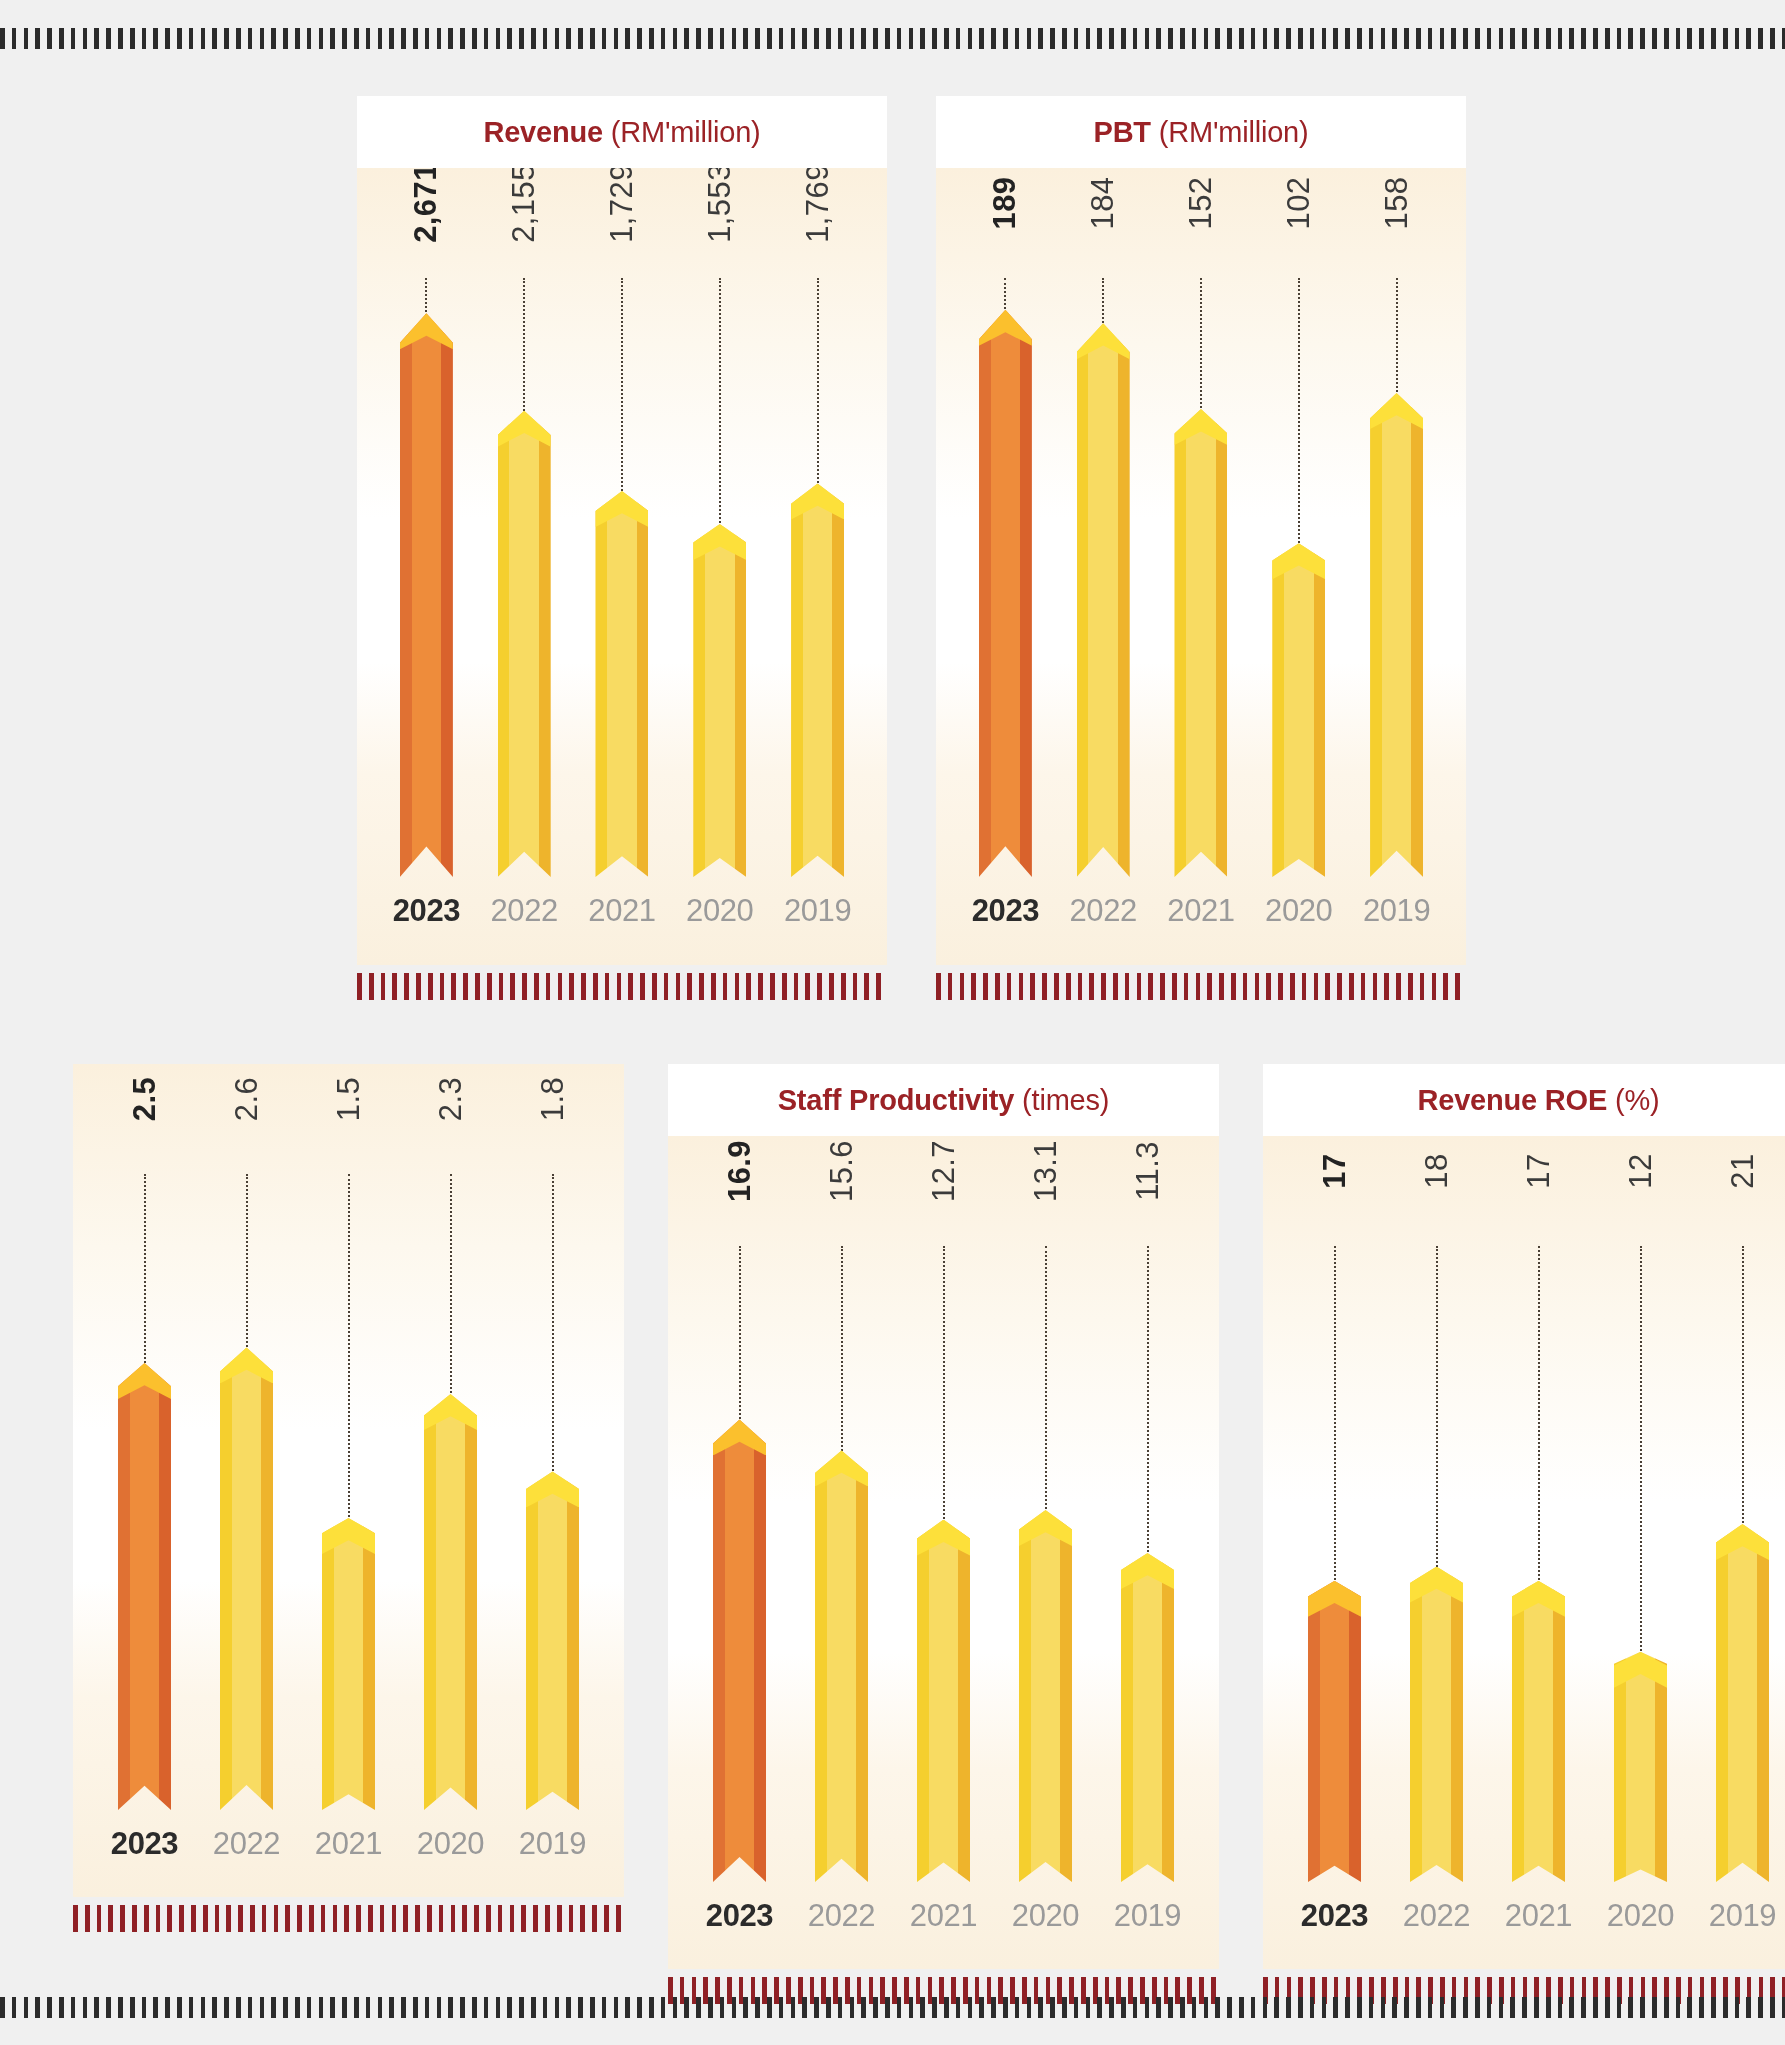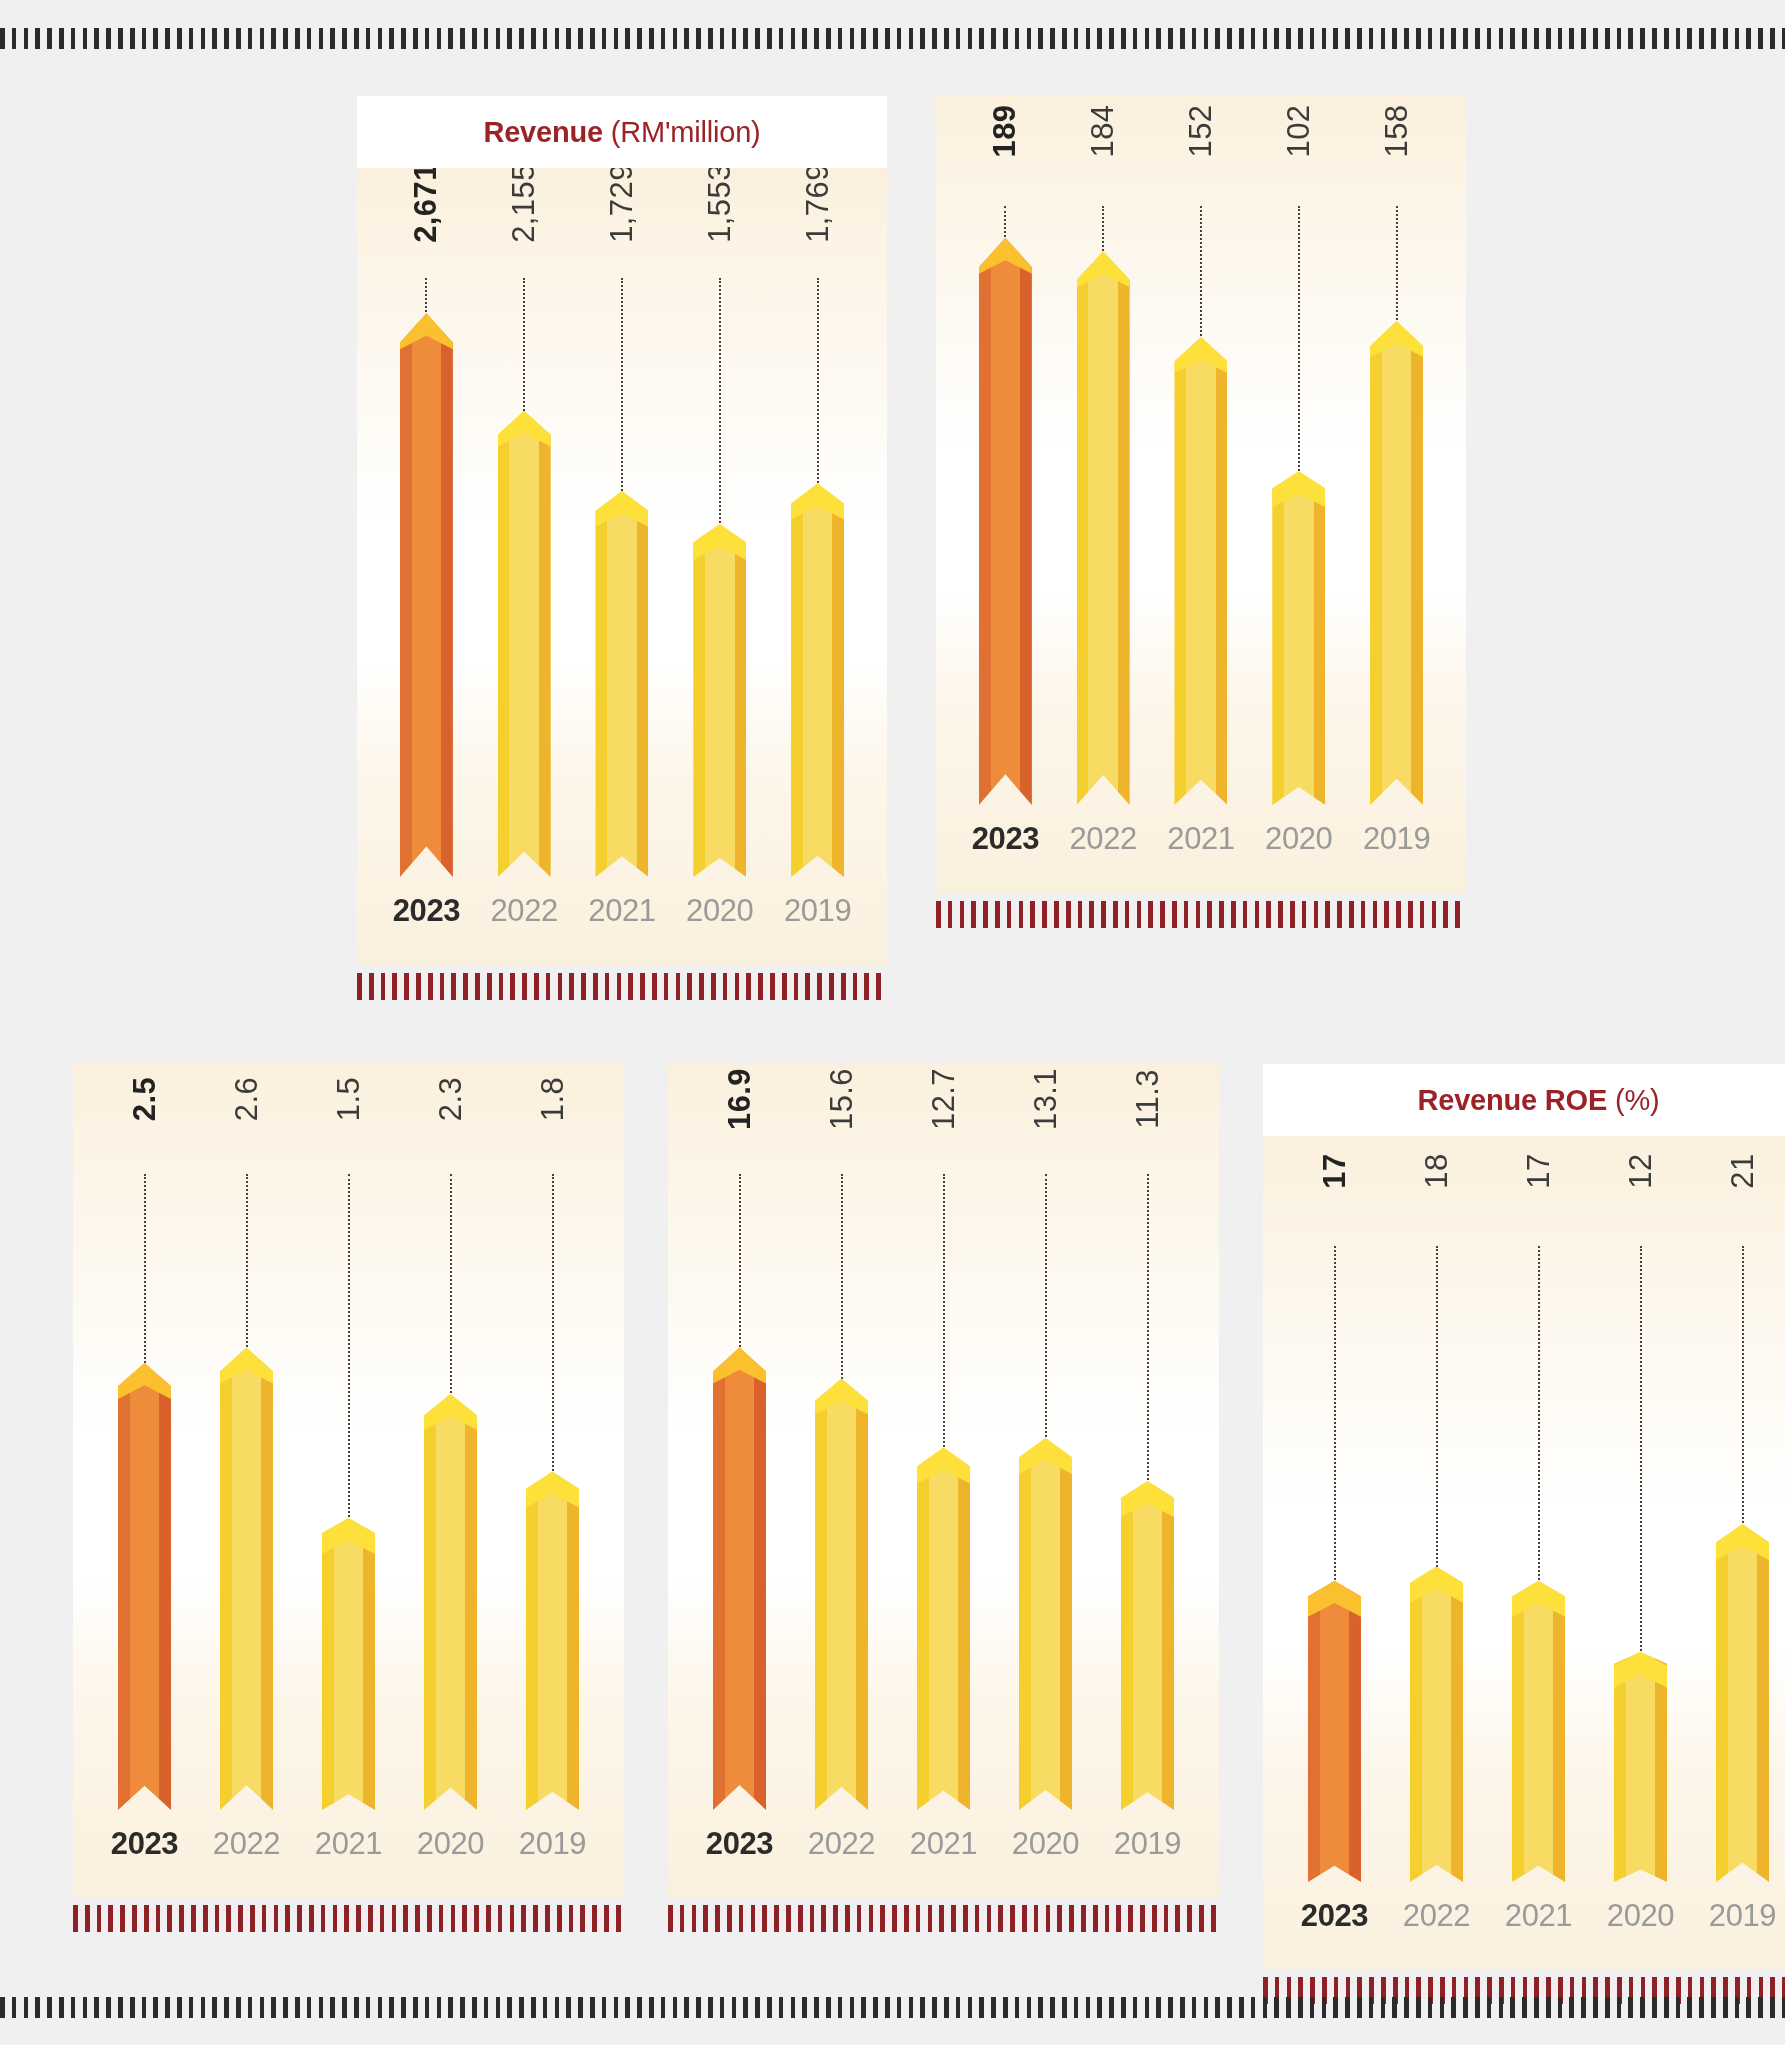--- a/index.html
+++ b/index.html
@@ -304,20 +304,23 @@
             <div class="year is-current">2023</div>
             <div class="year">2022</div>
             <div class="year">2021</div>
             <div class="year">2020</div>
             <div class="year">2019</div>
           </div>
         </div>
         <div class="card-footer-ticks"></div>
       </div>
       <div class="card">
+        <div class="card-title-band">
+          <div class="card-title"><span class="t-main">PBT</span><span class="t-unit"> (RM'million)</span></div>
+        </div>
         <div class="card-body">
           <div class="bars">
             <div class="bar-col is-current">
               <div class="bar-value">189</div>
               <div class="bar-leader" style="top: 110px; bottom: calc(80% - 3.1px);"></div>
               <div class="bar bar-orange" style="height: 80%;">
                 <div class="face f-left"></div>
                 <div class="face f-mid"></div>
                 <div class="face f-right"></div>
                 <div class="bar-cap"></div>
@@ -435,20 +438,23 @@
             <div class="year is-current">2023</div>
             <div class="year">2022</div>
             <div class="year">2021</div>
             <div class="year">2020</div>
             <div class="year">2019</div>
           </div>
         </div>
         <div class="card-footer-ticks"></div>
       </div>
       <div class="card">
+        <div class="card-title-band">
+          <div class="card-title"><span class="t-main">Staff Productivity</span><span class="t-unit"> (times)</span></div>
+        </div>
         <div class="card-body">
           <div class="bars">
             <div class="bar-col is-current">
               <div class="bar-value">16.9</div>
               <div class="bar-leader" style="top: 110px; bottom: calc(62% - 3.1px);"></div>
               <div class="bar bar-orange" style="height: 62%;">
                 <div class="face f-left"></div>
                 <div class="face f-mid"></div>
                 <div class="face f-right"></div>
                 <div class="bar-cap"></div>

